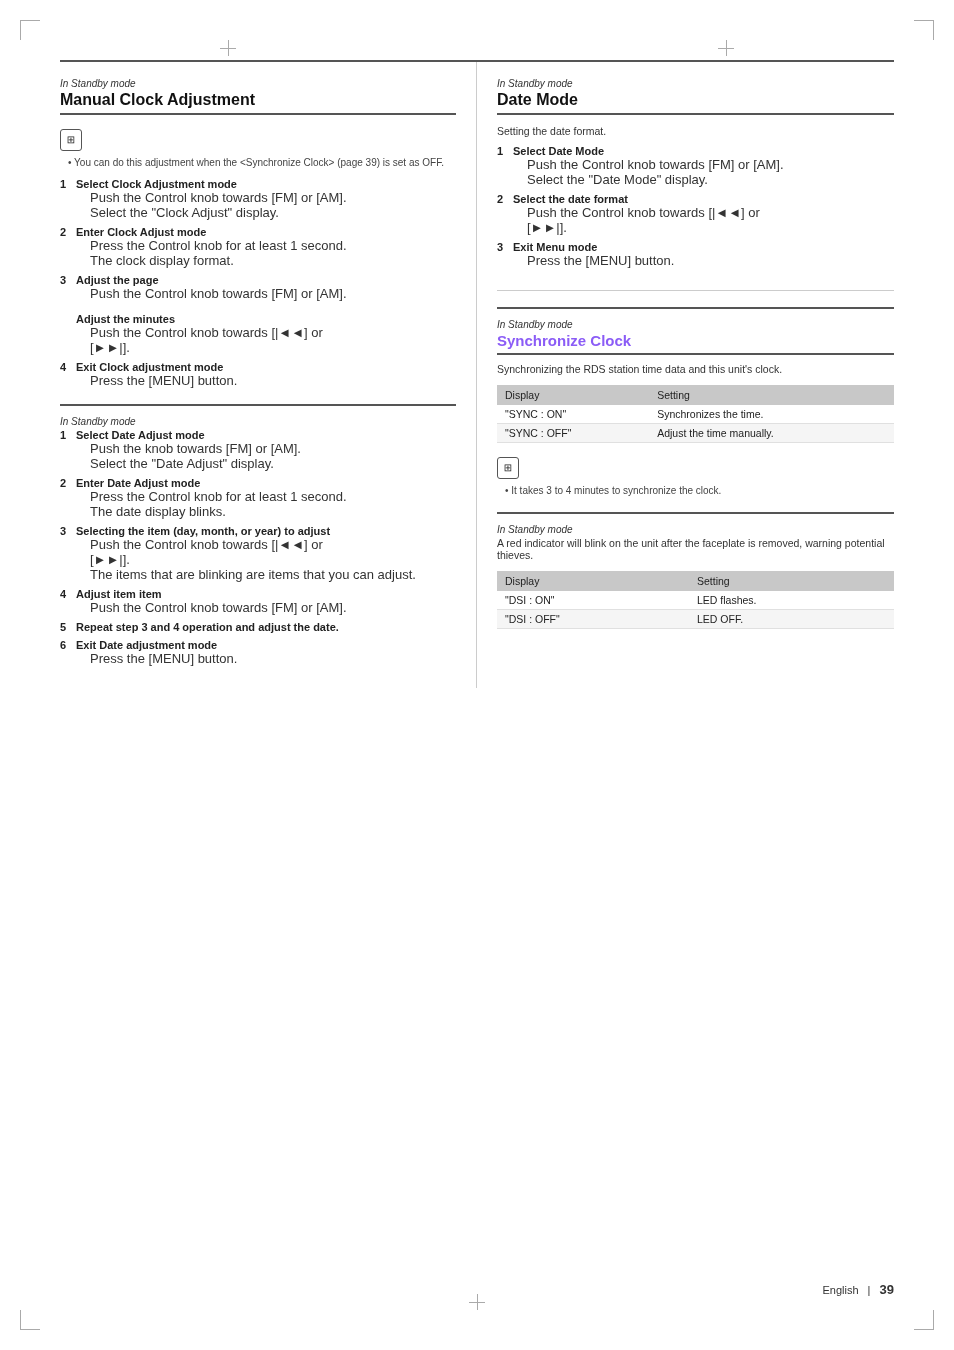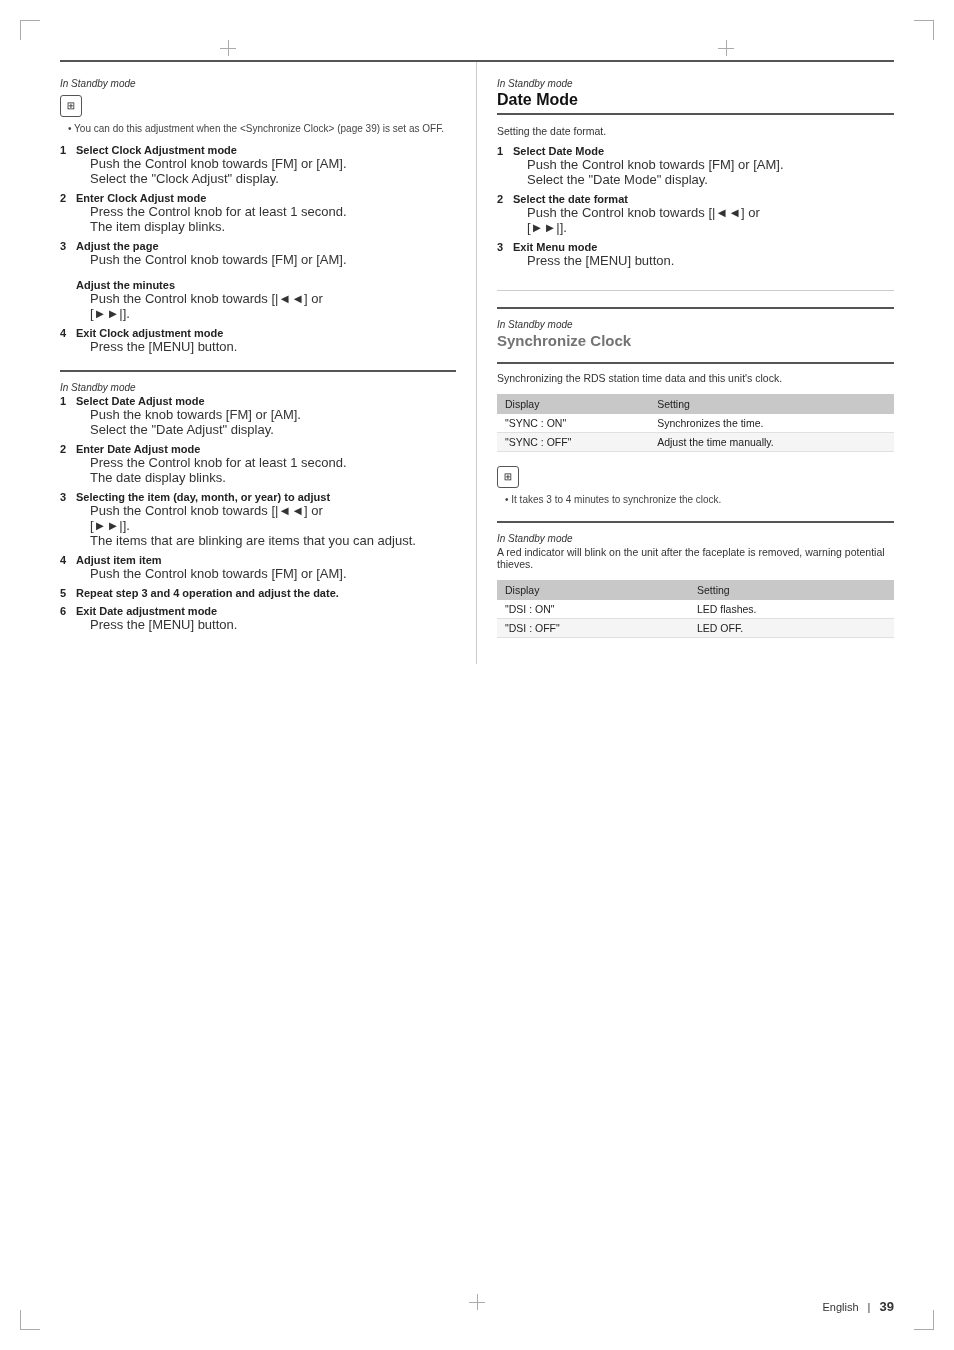--- a/index.html
+++ b/index.html
@@ -80,24 +80,24 @@
       font-weight: bold;
       color: #111;
       margin-bottom: 10px;
       border-bottom: 2px solid #555;
       padding-bottom: 4px;
     }
 
     .section-title-large {
       font-size: 15px;
       font-weight: bold;
-      color: #737373;
+      color: #8b5cf6;
       margin-bottom: 8px;
       border-bottom: 2px solid #555;
-      padding-bottom: 13px;
+      padding-bottom: 4px;
     }
 
     .note-icon {
       display: inline-block;
       width: 22px;
       height: 22px;
       border: 1.5px solid #555;
       border-radius: 3px;
       text-align: center;
       line-height: 20px;
@@ -171,21 +171,21 @@
     
     .dsi-section {
       margin-top: 16px;
       border-top: 2px solid #555;
       padding-top: 10px;
     }
 
     
     .footer {
       position: absolute;
-      bottom: 36px;
+      bottom: 53px;
       right: 60px;
       font-size: 11px;
       color: #333;
     }
 
     .footer-separator {
       display: inline-block;
       margin: 0 6px;
       color: #333;
     }
@@ -238,41 +238,42 @@
   <div class="cross-mark cross-top-left"></div>
   <div class="cross-mark cross-top-right"></div>
   <div class="cross-mark cross-bottom-center"></div>
 
   <div class="content">
 
     <div class="left-col">
 
       <div>
         <div class="italic-label">In Standby mode</div>
+        <div class="section-title">Manual Clock Adjustment</div>
 
         <div class="note-icon">⊞</div>
         <div class="bullet-note">• You can do this adjustment when the &lt;Synchronize Clock&gt; (page 39) is set as OFF.</div>
 
         
         <div class="step-row">
           <div class="step-num-cell">1</div>
           <div class="step-content-cell">
             <span class="step-title">Select Clock Adjustment mode</span><br>
             <span class="step-detail">Push the Control knob towards [FM] or [AM].</span><br>
             <span class="step-detail">Select the "Clock Adjust" display.</span>
           </div>
         </div>
 
         
         <div class="step-row">
           <div class="step-num-cell">2</div>
           <div class="step-content-cell">
             <span class="step-title">Enter Clock Adjust mode</span><br>
             <span class="step-detail">Press the Control knob for at least 1 second.</span><br>
-            <span class="step-detail">The item display blinks.</span>
+            <span class="step-detail">The clock display format.</span>
           </div>
         </div>
 
         
         <div class="step-row">
           <div class="step-num-cell">3</div>
           <div class="step-content-cell">
             <span class="step-title">Adjust the page</span><br>
             <span class="step-detail">Push the Control knob towards [FM] or [AM].</span>
             <br><br>

